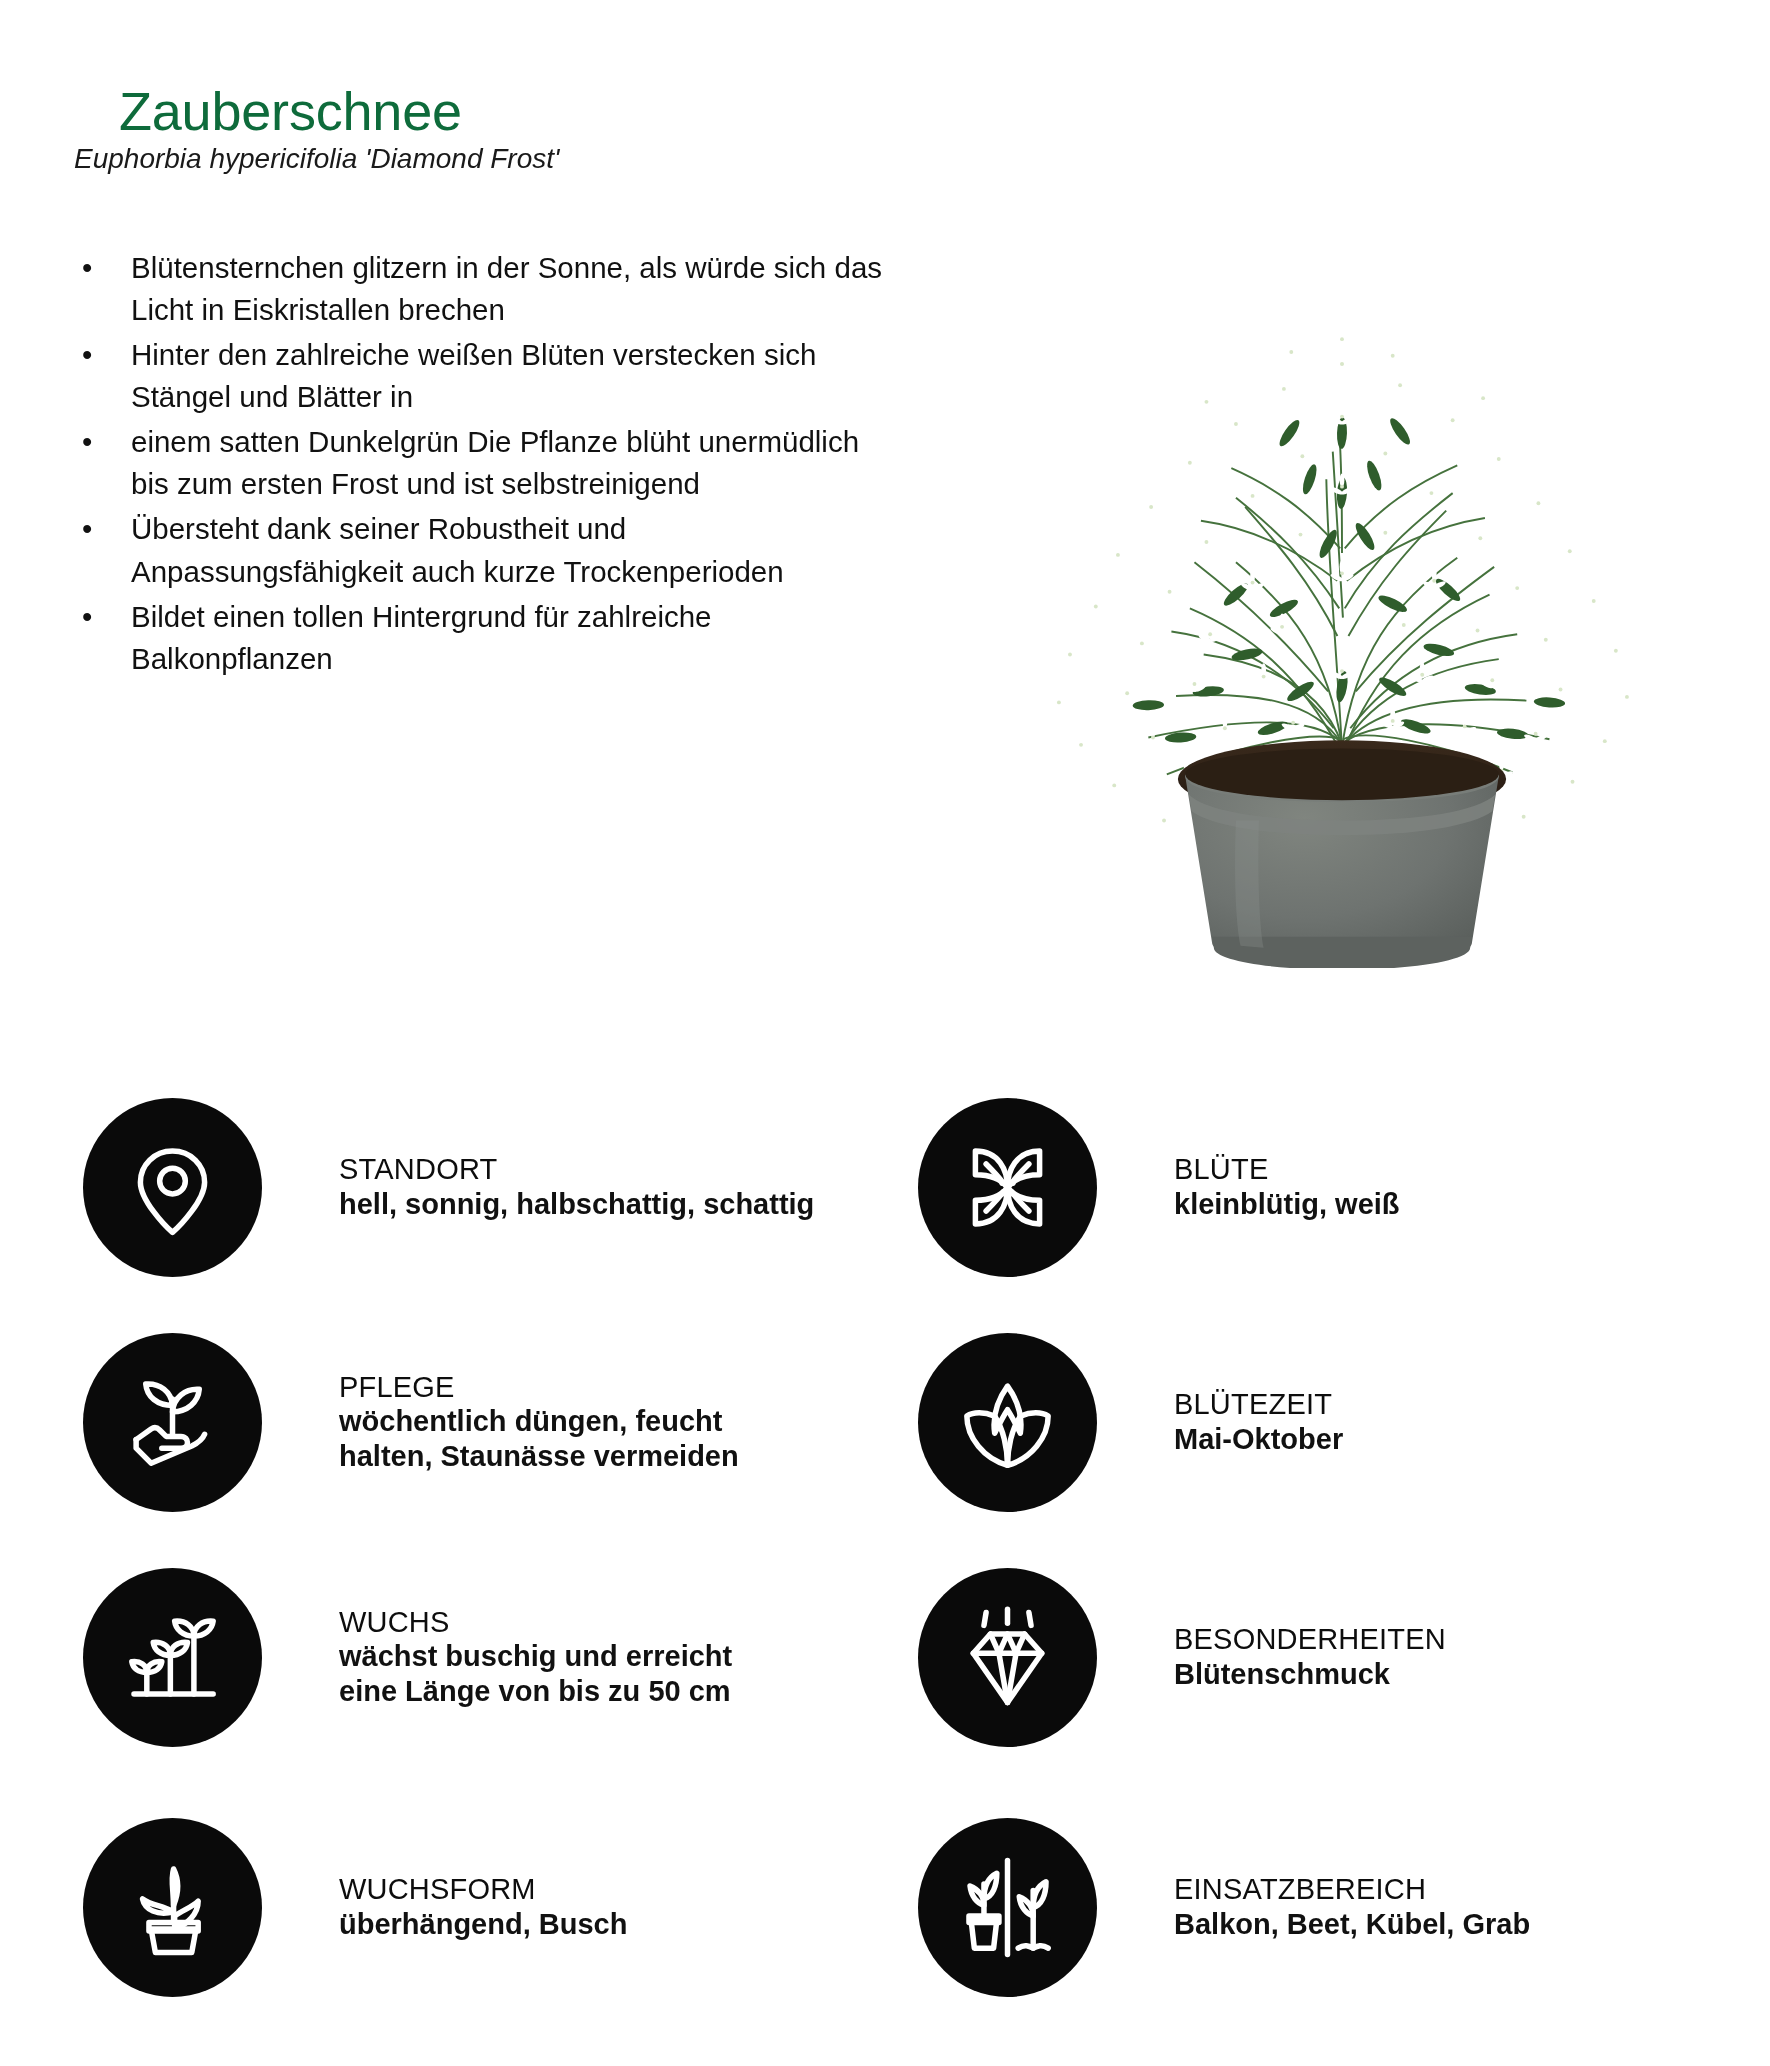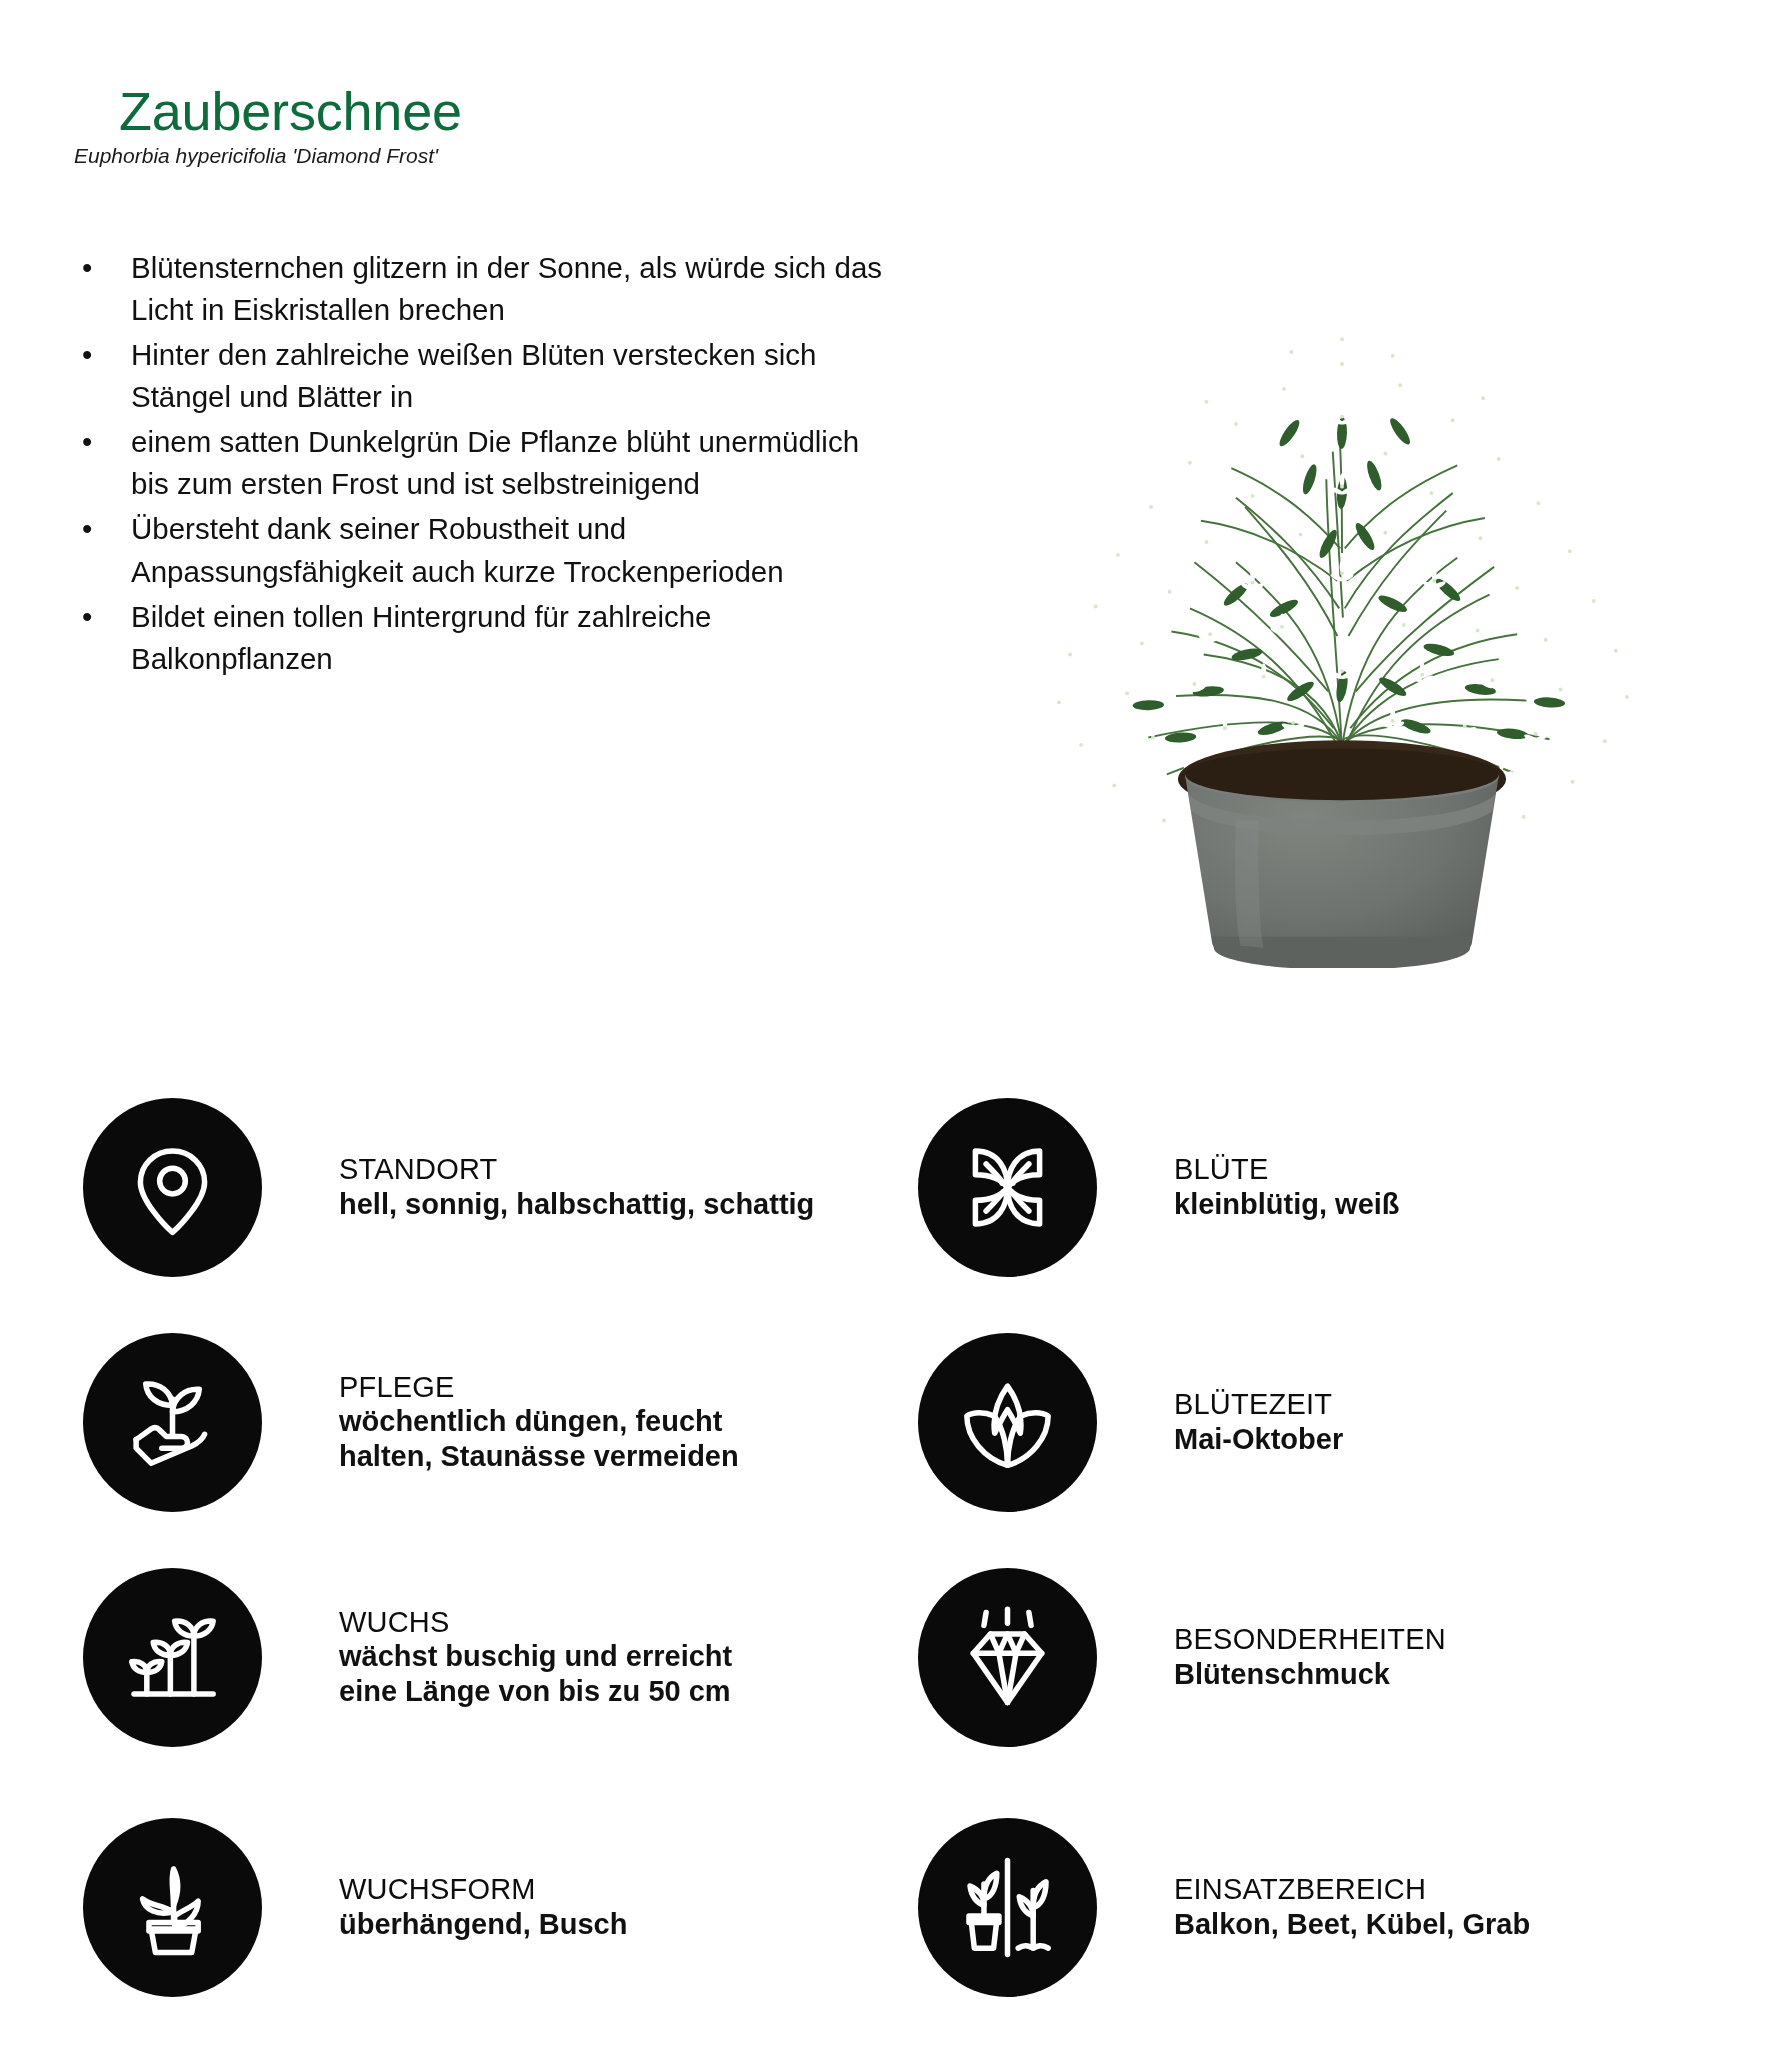--- a/index.html
+++ b/index.html
@@ -35,21 +35,21 @@
     letter-spacing: -0.2px;
     line-height: 1;
     white-space: nowrap;
     margin-left: 45px;
   }
 
   .page-subtitle {
     position: absolute;
     left: 74px;
     top: 145px;
-    font-size: 21px;
+    font-size: 28px;
     font-style: italic;
     font-weight: 400;
     color: #1a1a1a;
     line-height: 1;
     white-space: nowrap;
   }
 
   .feature-list {
     position: absolute;
     left: 69px;

